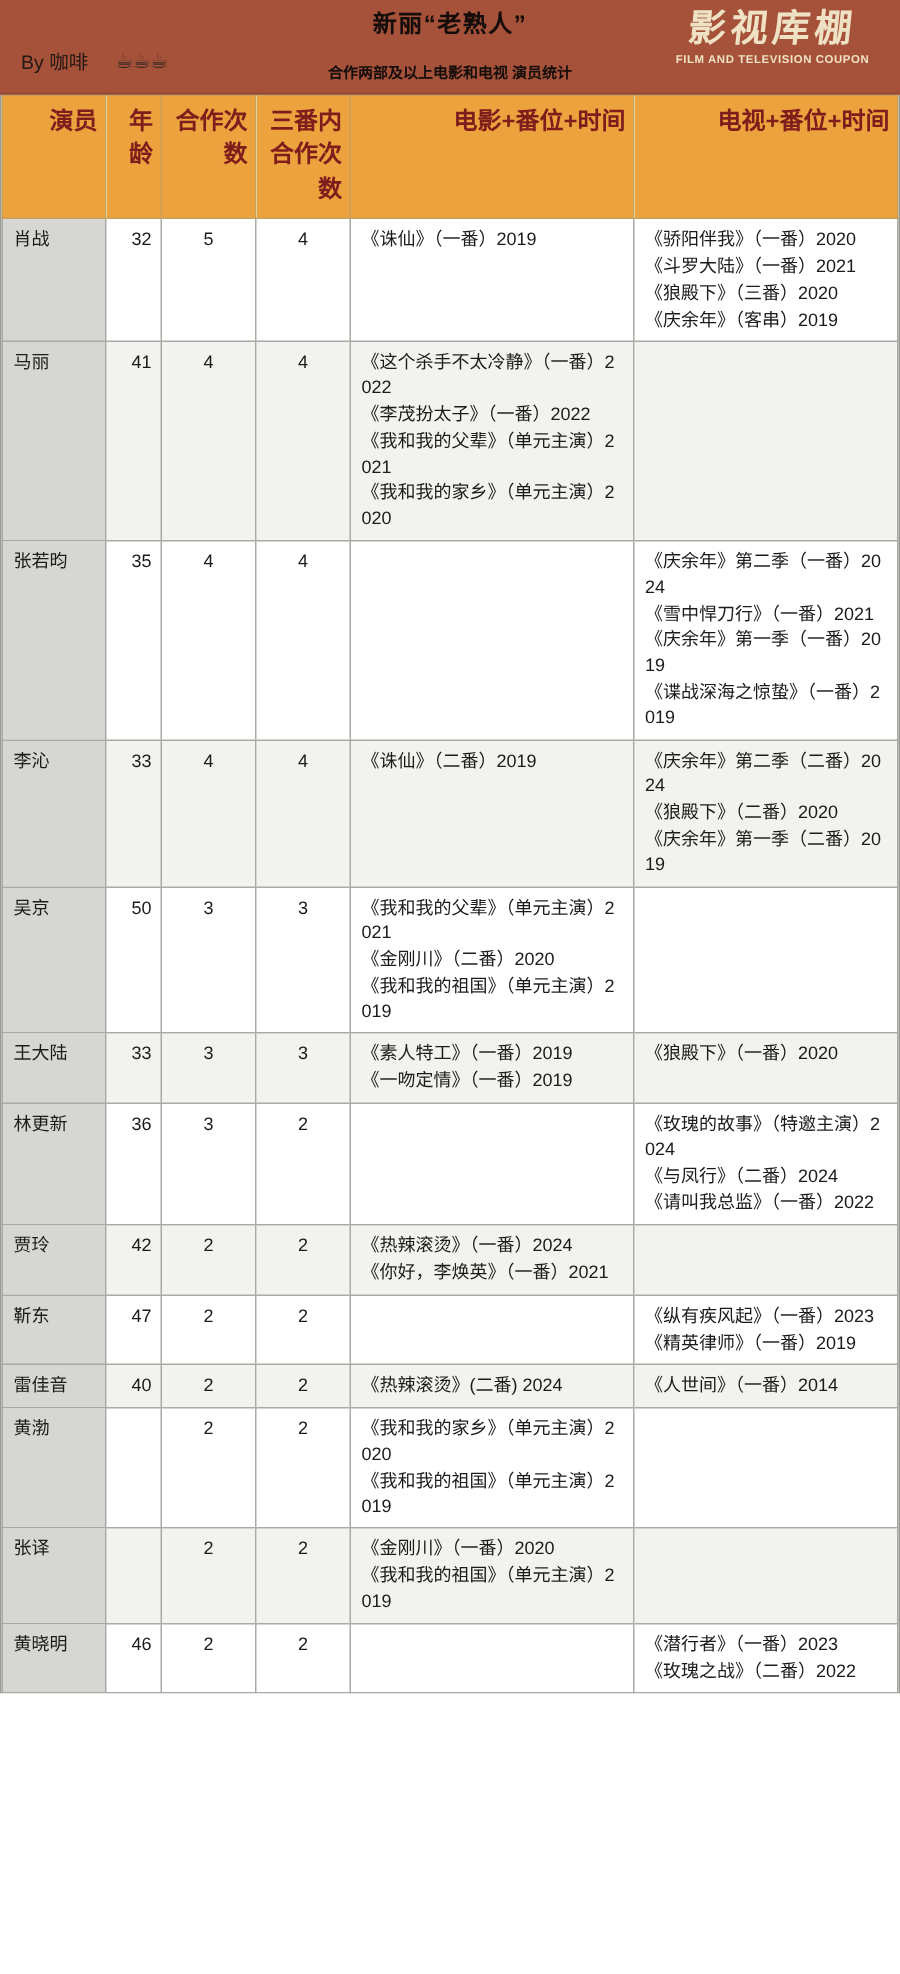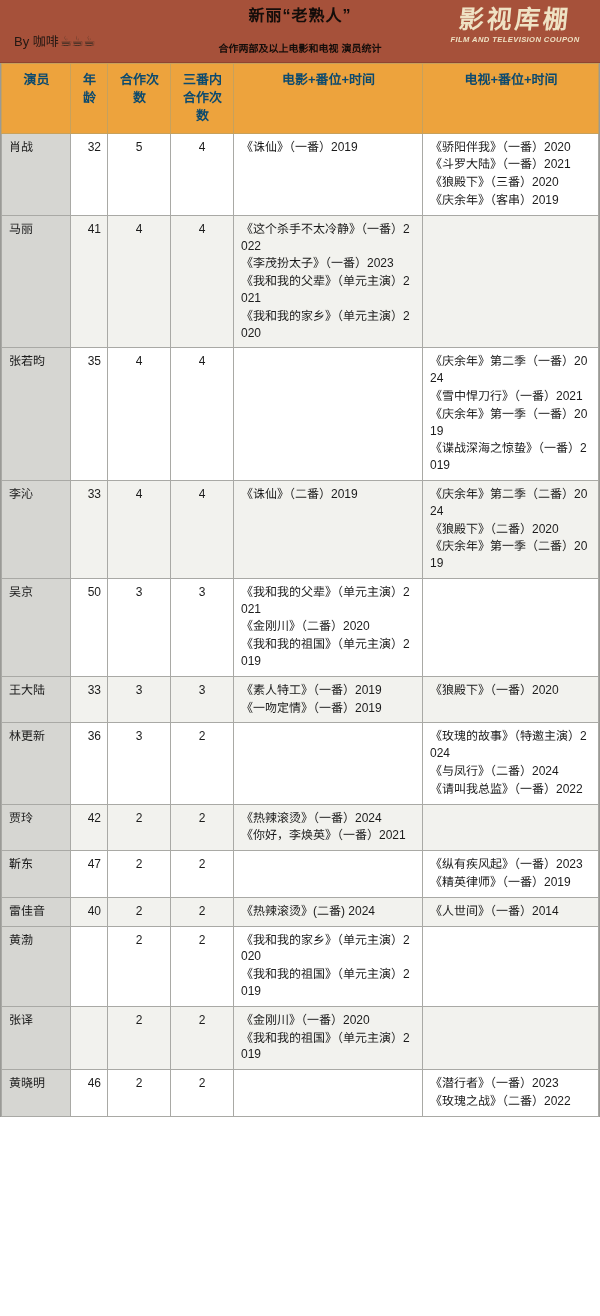--- a/index.html
+++ b/index.html
@@ -27,37 +27,37 @@
     letter-spacing:1px;
   }
   .banner-subtitle{
     position:absolute;bottom:7px;left:0;width:100%;
     text-align:center;
     font-size:10px;font-weight:bold;color:#140d0a;
   }
   .byline{
     position:absolute;left:14px;bottom:12px;
     font-size:13px;color:#241813;font-weight:normal;
-    display:flex;align-items:center;gap:1px;
+    display:flex;align-items:center;gap:18px;
   }
   .coffee{font-size:14px;letter-spacing:-1px;color:#3a2b22;}
   .logo{
     position:absolute;right:10px;top:5px;width:150px;
     text-align:center;color:#EFE2C4;
   }
   .logo-cn{
     font-size:25px;font-weight:bold;
     transform:skewX(-6deg);
     letter-spacing:3px;
     line-height:1.15;
     white-space:nowrap;
   }
   .logo-en{
     font-size:7.6px;font-weight:bold;letter-spacing:.4px;
-    white-space:nowrap;margin-top:1px;font-style:italic;
+    white-space:nowrap;margin-top:1px;
   }
 
   
   .table-wrap{border-left:1px solid #9a9a96;border-right:1px solid #9a9a96;}
   table{
     border-collapse:collapse;
     table-layout:fixed;
     width:100%;
   }
   col.c-actor{width:69px;}
@@ -71,24 +71,24 @@
     border:1px solid #a9a9a5;
     vertical-align:top;
     font-size:12px;
     line-height:1.4;
     padding:5px 7px 5px 7px;
     overflow:hidden;
     word-break:break-all;
   }
   thead th{
     background:#EDA33D;
-    color:#0c4a6e;
-    font-size:13px;
+    color:#7f1d1d;
+    font-size:16px;
     font-weight:bold;
-    text-align:center;
+    text-align:right;
     white-space:pre-line;
     border-color:#c7a15c;
     padding:7px 5px 7px 6px;
     height:38px;
   }
   tbody tr:nth-child(odd) td{background:#ffffff;}
   tbody tr:nth-child(even) td{background:#F2F2EE;}
   tbody td.actor-cell{background:#D6D6D2 !important;font-weight:normal;}
   td.age-cell{text-align:right;padding-right:6px;margin-left:12px;}
   td.num-cell{text-align:center;}
@@ -149,21 +149,21 @@
               <div class="entry">《庆余年》（客串）2019</div>
             </td>
   </tr>
           <tr>
     <td class="actor-cell">马丽</td>
     <td class="age-cell">41</td>
     <td class="num-cell">4</td>
     <td class="num-cell">4</td>
     <td class="list-cell">
               <div class="entry">《这个杀手不太冷静》（一番）2022</div>
-              <div class="entry">《李茂扮太子》（一番）2023</div>
+              <div class="entry">《李茂扮太子》（一番）2022</div>
               <div class="entry">《我和我的父辈》（单元主演）2021</div>
               <div class="entry">《我和我的家乡》（单元主演）2020</div>
             </td>
     <td class="list-cell"></td>
   </tr>
           <tr>
     <td class="actor-cell">张若昀</td>
     <td class="age-cell">35</td>
     <td class="num-cell">4</td>
     <td class="num-cell">4</td>

